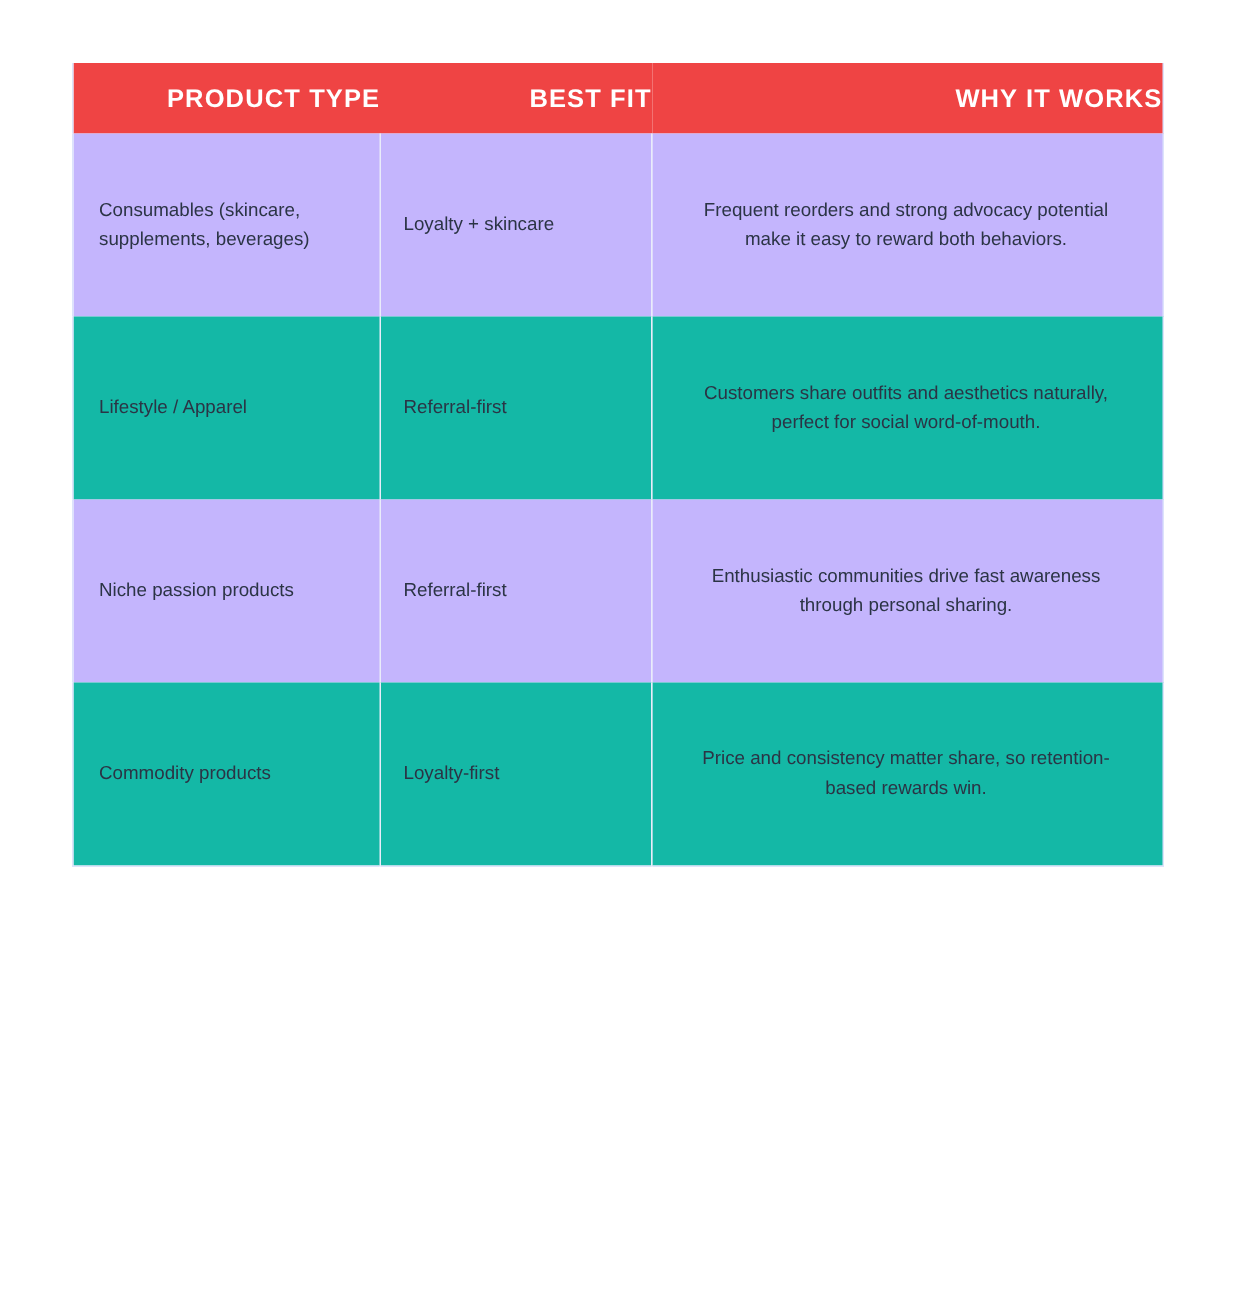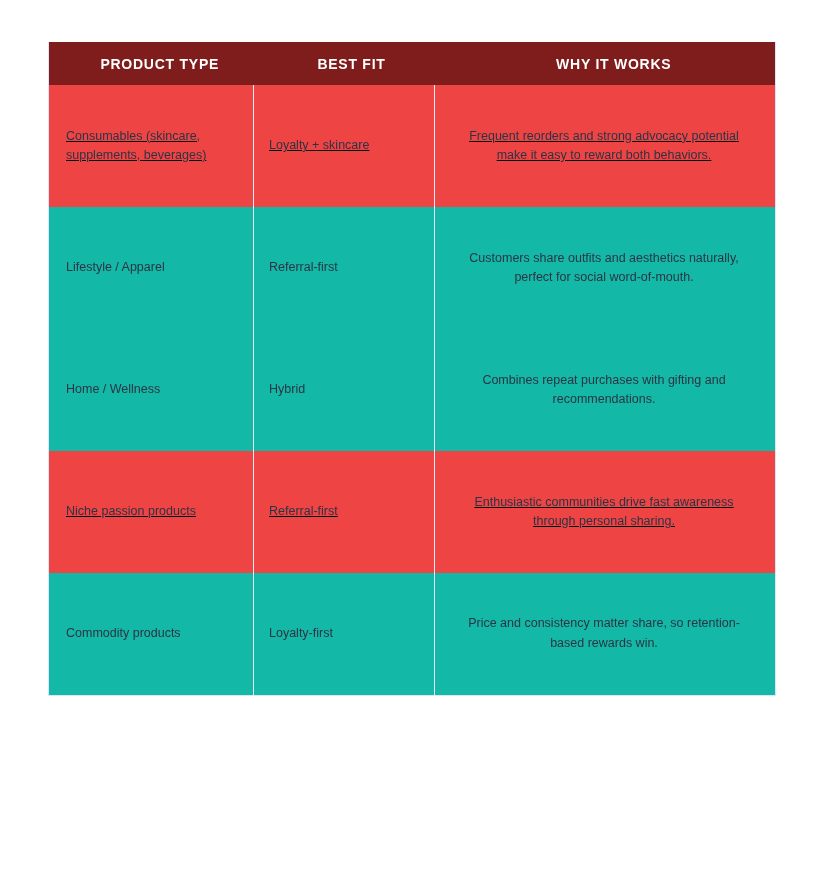--- a/index.html
+++ b/index.html
@@ -38,41 +38,41 @@
     border-top: none;
   }
 
   
   col.c-type { width: 205px; }
   col.c-fit  { width: 181px; }
   col.c-why  { width: 341px; }
 
   
   thead th {
-    background: #7f1d1d;
+    background: #ef4444;
     color: #ffffff;
-    font-size: 14px;
+    font-size: 17px;
     font-weight: bold;
     letter-spacing: 0.75px;
     text-transform: uppercase;
-    text-align: center;
+    text-align: right;
     padding: 14px 0 13px 0;
     height: 13px;
     vertical-align: middle;
     border: none;
   }
   thead th.h-type { padding-left: 17px; }
   thead th.h-fit  { padding-left: 15px; }
   thead th.h-why  { padding-left: 18px; }
 
   
   tbody tr {
     height: 122px;
   }
-  tbody tr.alt  { background: #ef4444; text-decoration: underline; }
+  tbody tr.alt  { background: #c4b5fd; }
   tbody tr.plain { background: #14b8a6; }
 
   tbody td {
     vertical-align: middle;
     font-size: 12.5px;
     line-height: 1.55;
     color: #2b3445;
     border-right: 1px solid #e9ecfa;
     padding: 10px 0;
   }
@@ -114,27 +114,20 @@
             <span class="why-text">Frequent reorders and strong advocacy potential make it easy to reward both behaviors.</span>
           </td>
         </tr>
         <tr class="plain">
           <td class="cell-type">Lifestyle / Apparel</td>
           <td class="cell-fit">Referral-first</td>
           <td class="cell-why">
             <span class="why-text">Customers share outfits and aesthetics naturally, perfect for social word-of-mouth.</span>
           </td>
         </tr>
-        <tr class="plain">
-          <td class="cell-type">Home / Wellness</td>
-          <td class="cell-fit">Hybrid</td>
-          <td class="cell-why">
-            <span class="why-text">Combines repeat purchases with gifting and recommendations.</span>
-          </td>
-        </tr>
         <tr class="alt">
           <td class="cell-type">Niche passion products</td>
           <td class="cell-fit">Referral-first</td>
           <td class="cell-why">
             <span class="why-text">Enthusiastic communities drive fast awareness through personal sharing.</span>
           </td>
         </tr>
         <tr class="plain">
           <td class="cell-type">Commodity products</td>
           <td class="cell-fit">Loyalty-first</td>

